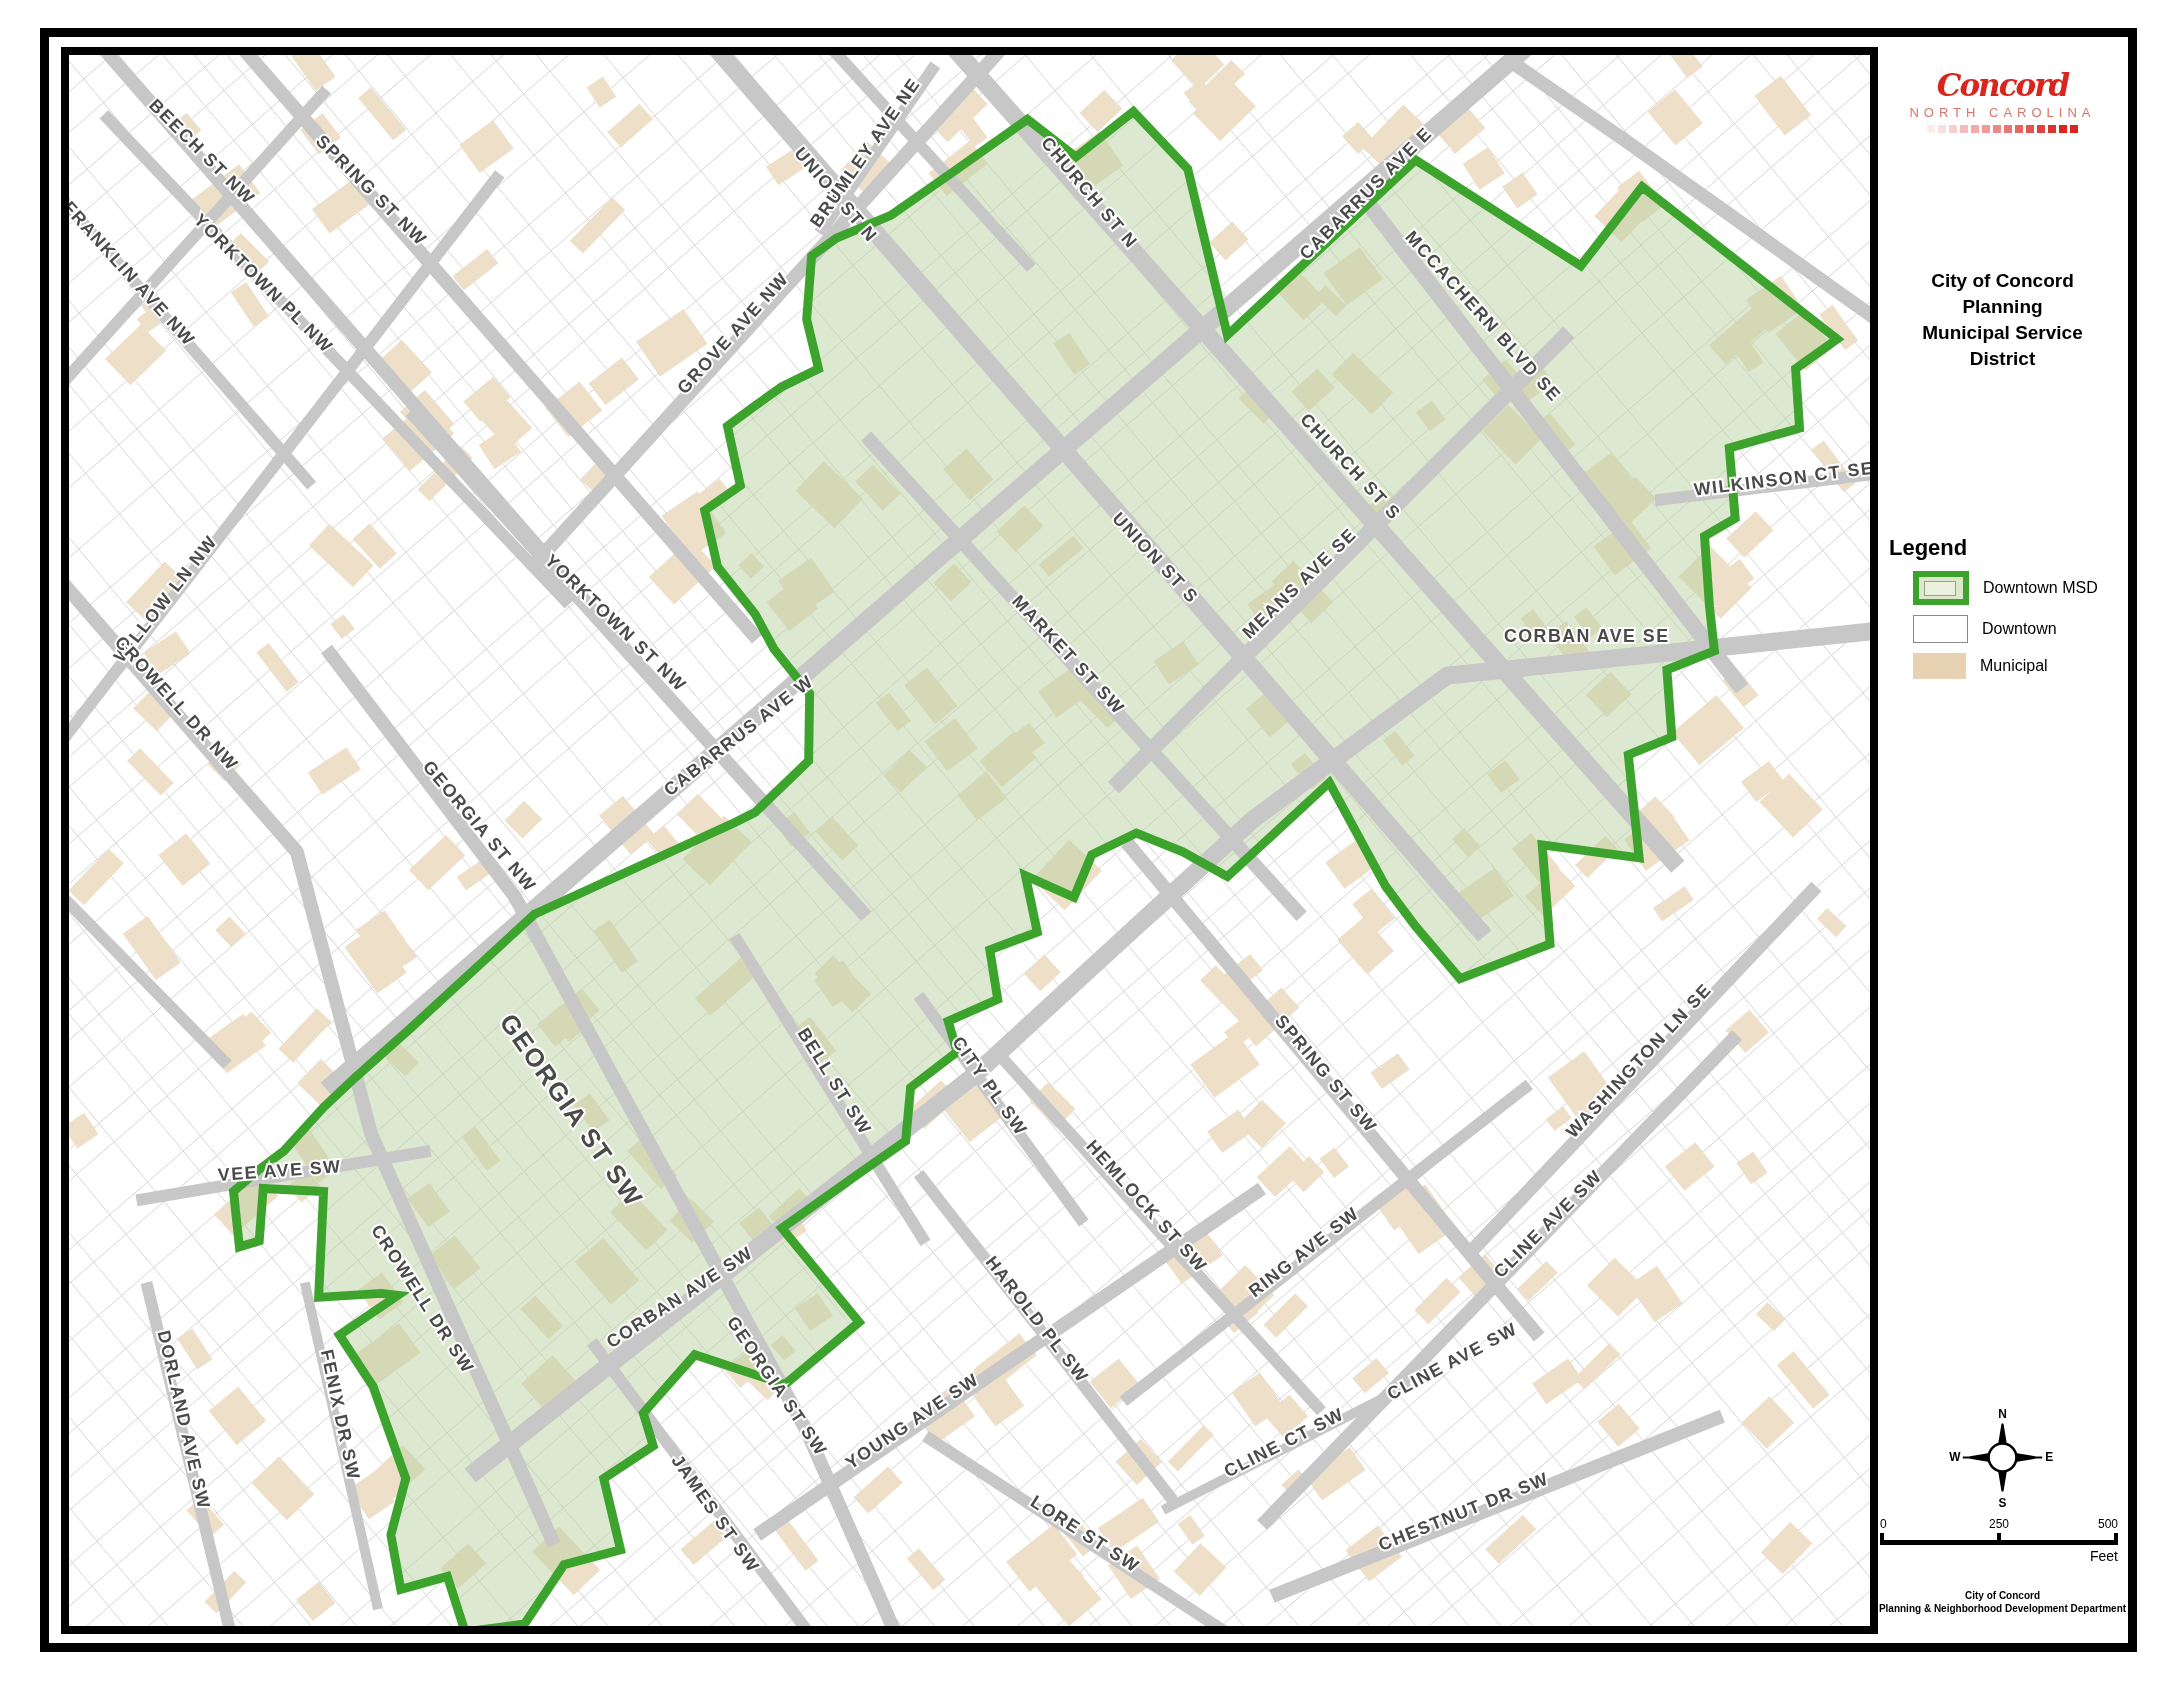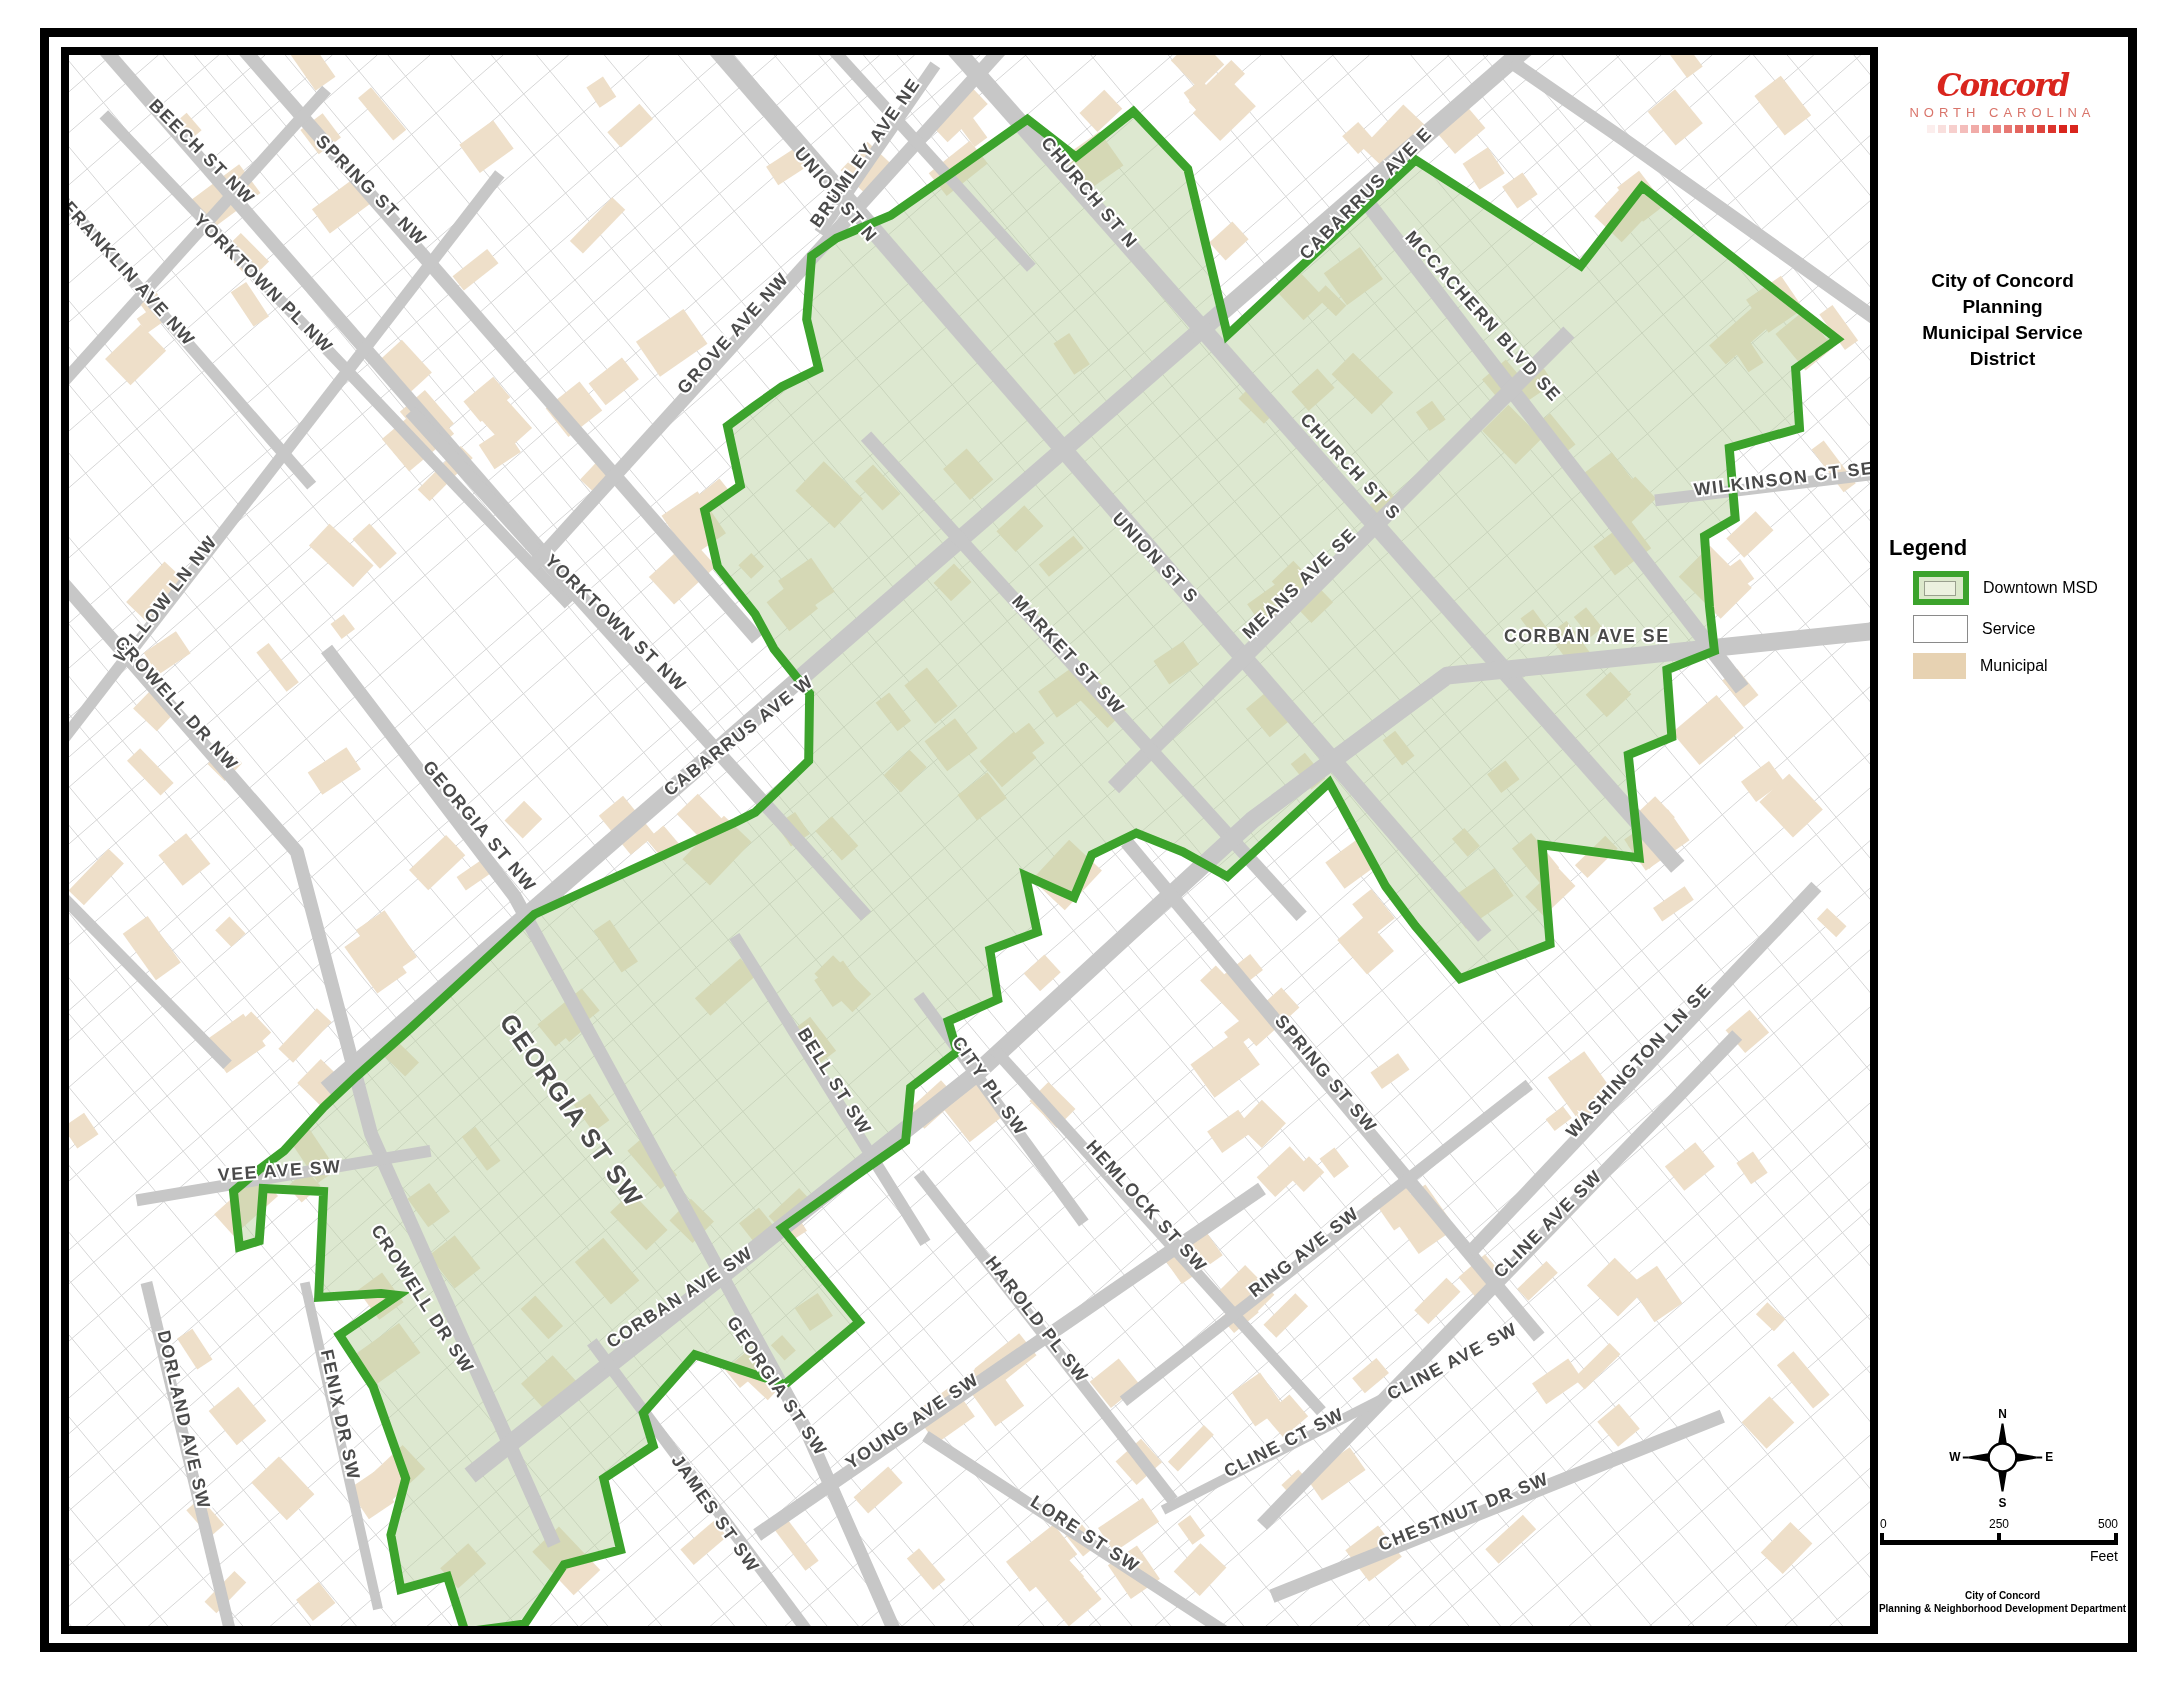--- a/index.html
+++ b/index.html
@@ -588,21 +588,21 @@
   <div class="legend">
     <div class="legend-heading">Legend</div>
     <div class="legend-item">
       <span class="sw-msd">
           <i></i>
         </span>
       <span class="lab">Downtown MSD</span>
     </div>
     <div class="legend-item">
       <span class="sw-parcel"></span>
-      <span class="lab">Service</span>
+      <span class="lab">Downtown</span>
     </div>
     <div class="legend-item">
       <span class="sw-bldg"></span>
       <span class="lab">Municipal</span>
     </div>
   </div>
 
   <div class="compass">
     <svg width="129" height="129" viewBox="-65 -65 130 130" xmlns="http://www.w3.org/2000/svg">
       <g stroke="#000" stroke-width="2" fill="#000">

